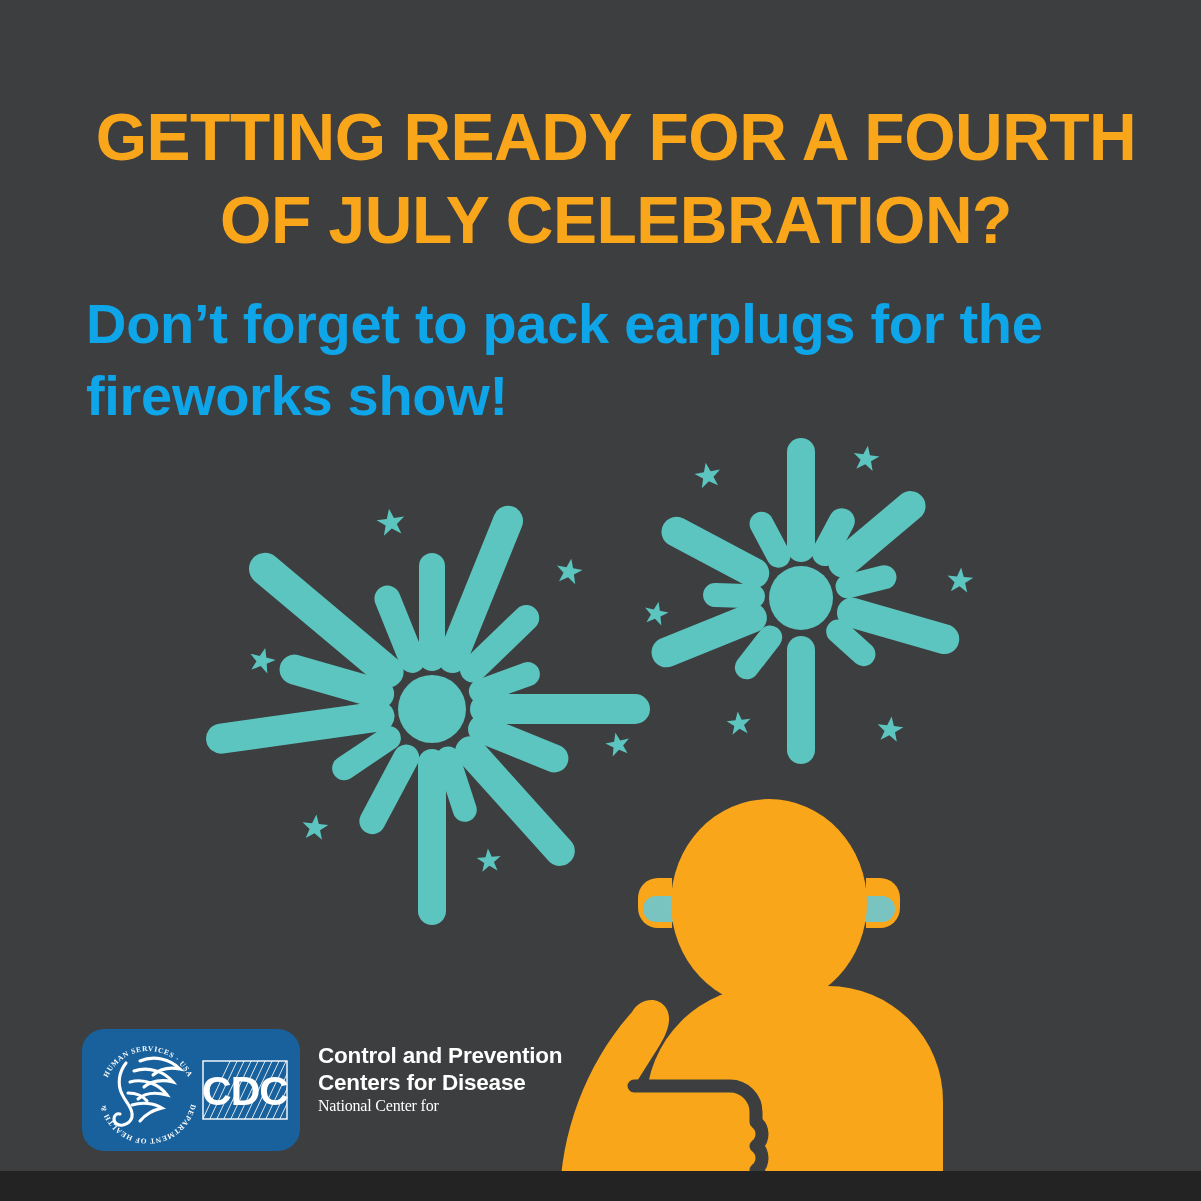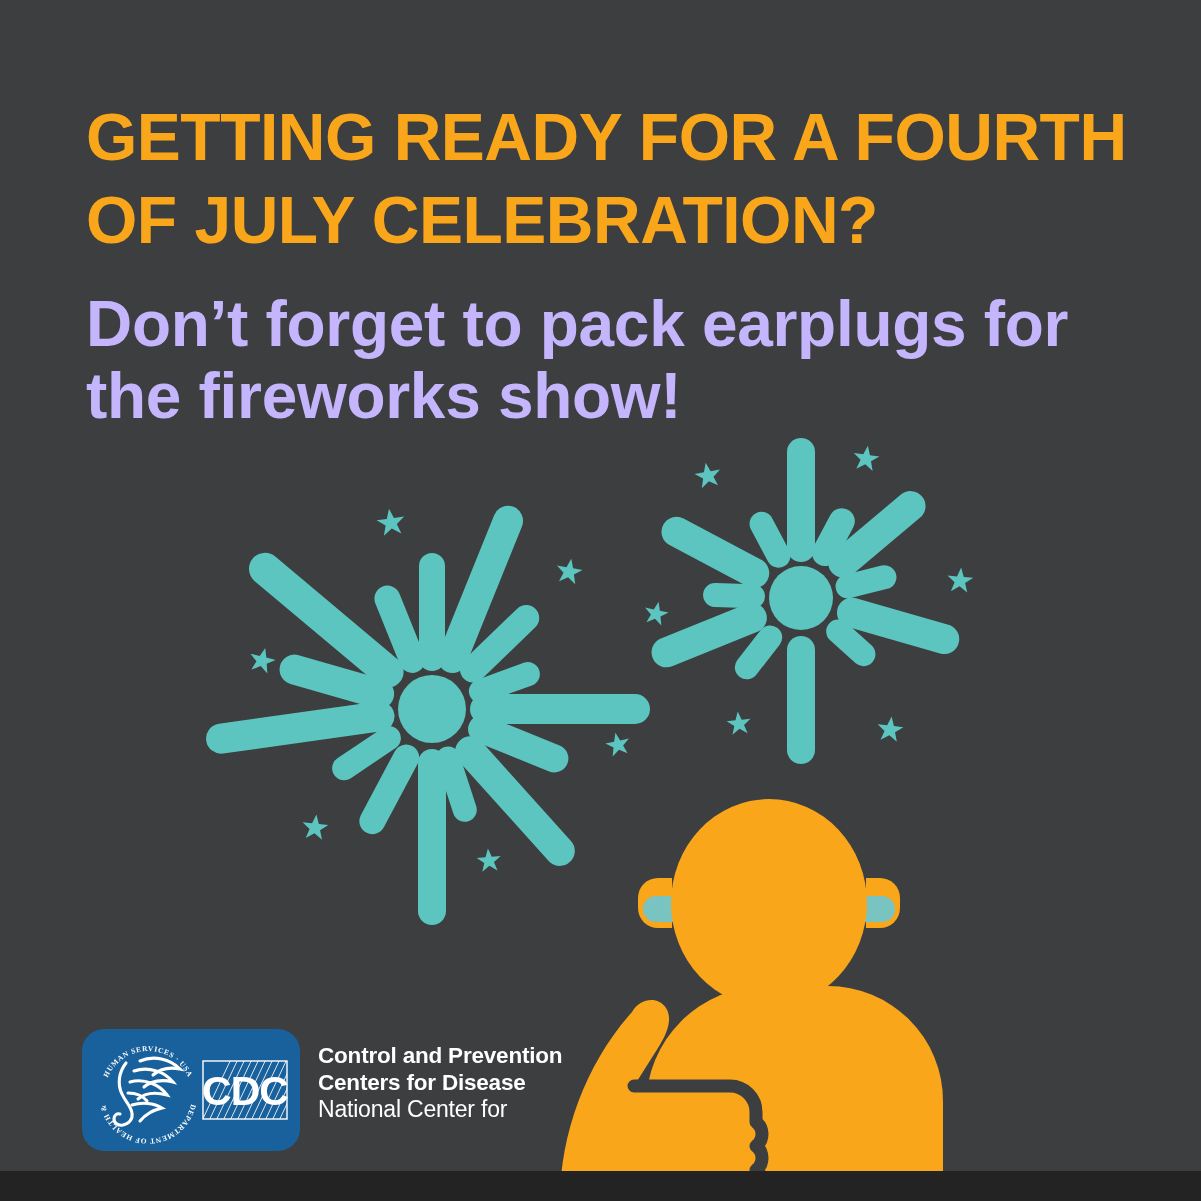--- a/index.html
+++ b/index.html
@@ -26,31 +26,32 @@
     top: 96px;
     width: 1060px;
     color: #faa61a;
     font-family: "Liberation Sans", sans-serif;
     font-weight: bold;
     font-size: 66px;
     line-height: 83px;
     letter-spacing: -0.5px;
     text-transform: uppercase;
     margin: 0;
+    text-align: center;
   }
 
   .subhead {
     position: absolute;
     left: 86px;
     top: 288px;
     width: 1010px;
-    color: #c4b5fd;
+    color: #0ea5e9;
     font-family: "Liberation Sans", sans-serif;
     font-weight: bold;
-    font-size: 64px;
+    font-size: 56px;
     line-height: 72px;
     letter-spacing: -0.3px;
     margin: 0;
   }
 
   
   .art {
     position: absolute;
     left: 0;
     top: 0;
@@ -87,23 +88,23 @@
   .logo-text .l-bold {
     font-family: "Liberation Sans", sans-serif;
     font-weight: bold;
     font-size: 22.5px;
     letter-spacing: -0.2px;
     white-space: nowrap;
     display: block;
   }
 
   .logo-text .l-reg {
-    font-family: Liberation Sans, sans-serif;
+    font-family: Liberation Serif, serif;
     font-weight: normal;
-    font-size: 23px;
+    font-size: 16px;
     letter-spacing: -0.2px;
     white-space: nowrap;
     display: block;
   }
 </style>
 </head>
 <body>
 
 <div class="poster">
 

